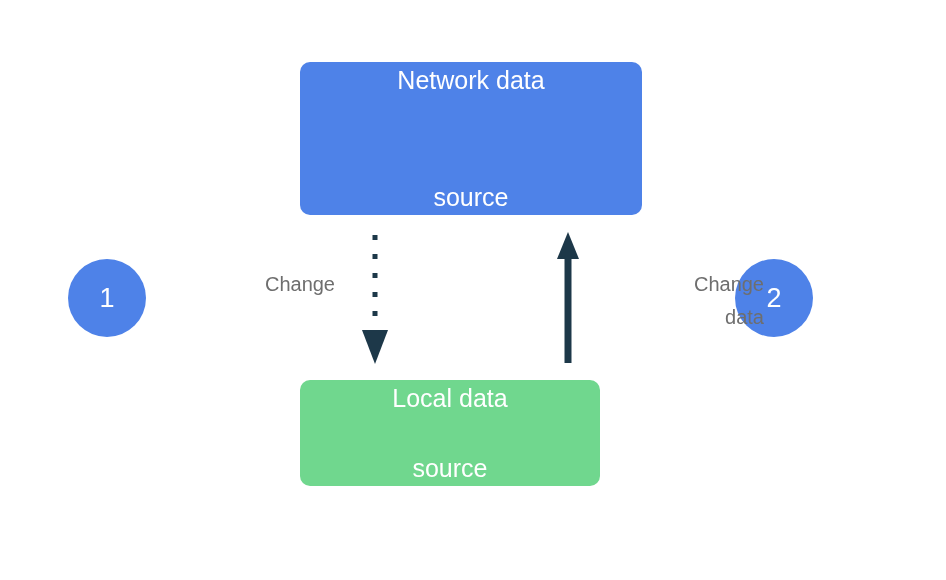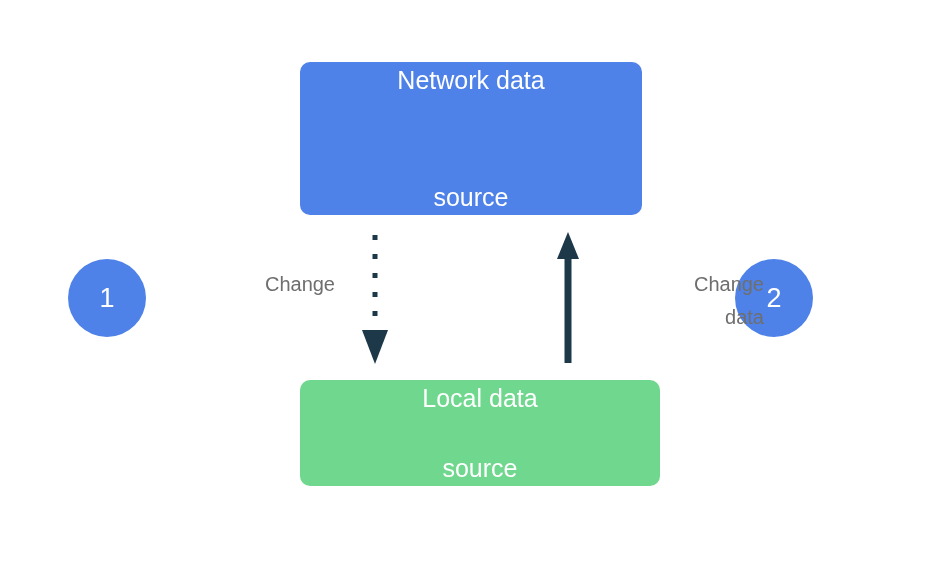--- a/index.html
+++ b/index.html
@@ -31,21 +31,21 @@
   .node-network {
     left: 300px;
     top: 62px;
     width: 342px;
     height: 153px;
     background: #4e82e8;
   }
   .node-local {
     left: 300px;
     top: 380px;
-    width: 360px;
+    width: 300px;
     height: 106px;
     background: #70d78e;
   }
   .step-circle {
     position: absolute;
     width: 78px;
     height: 78px;
     border-radius: 50%;
     background: #4e82e8;
     color: #ffffff;

